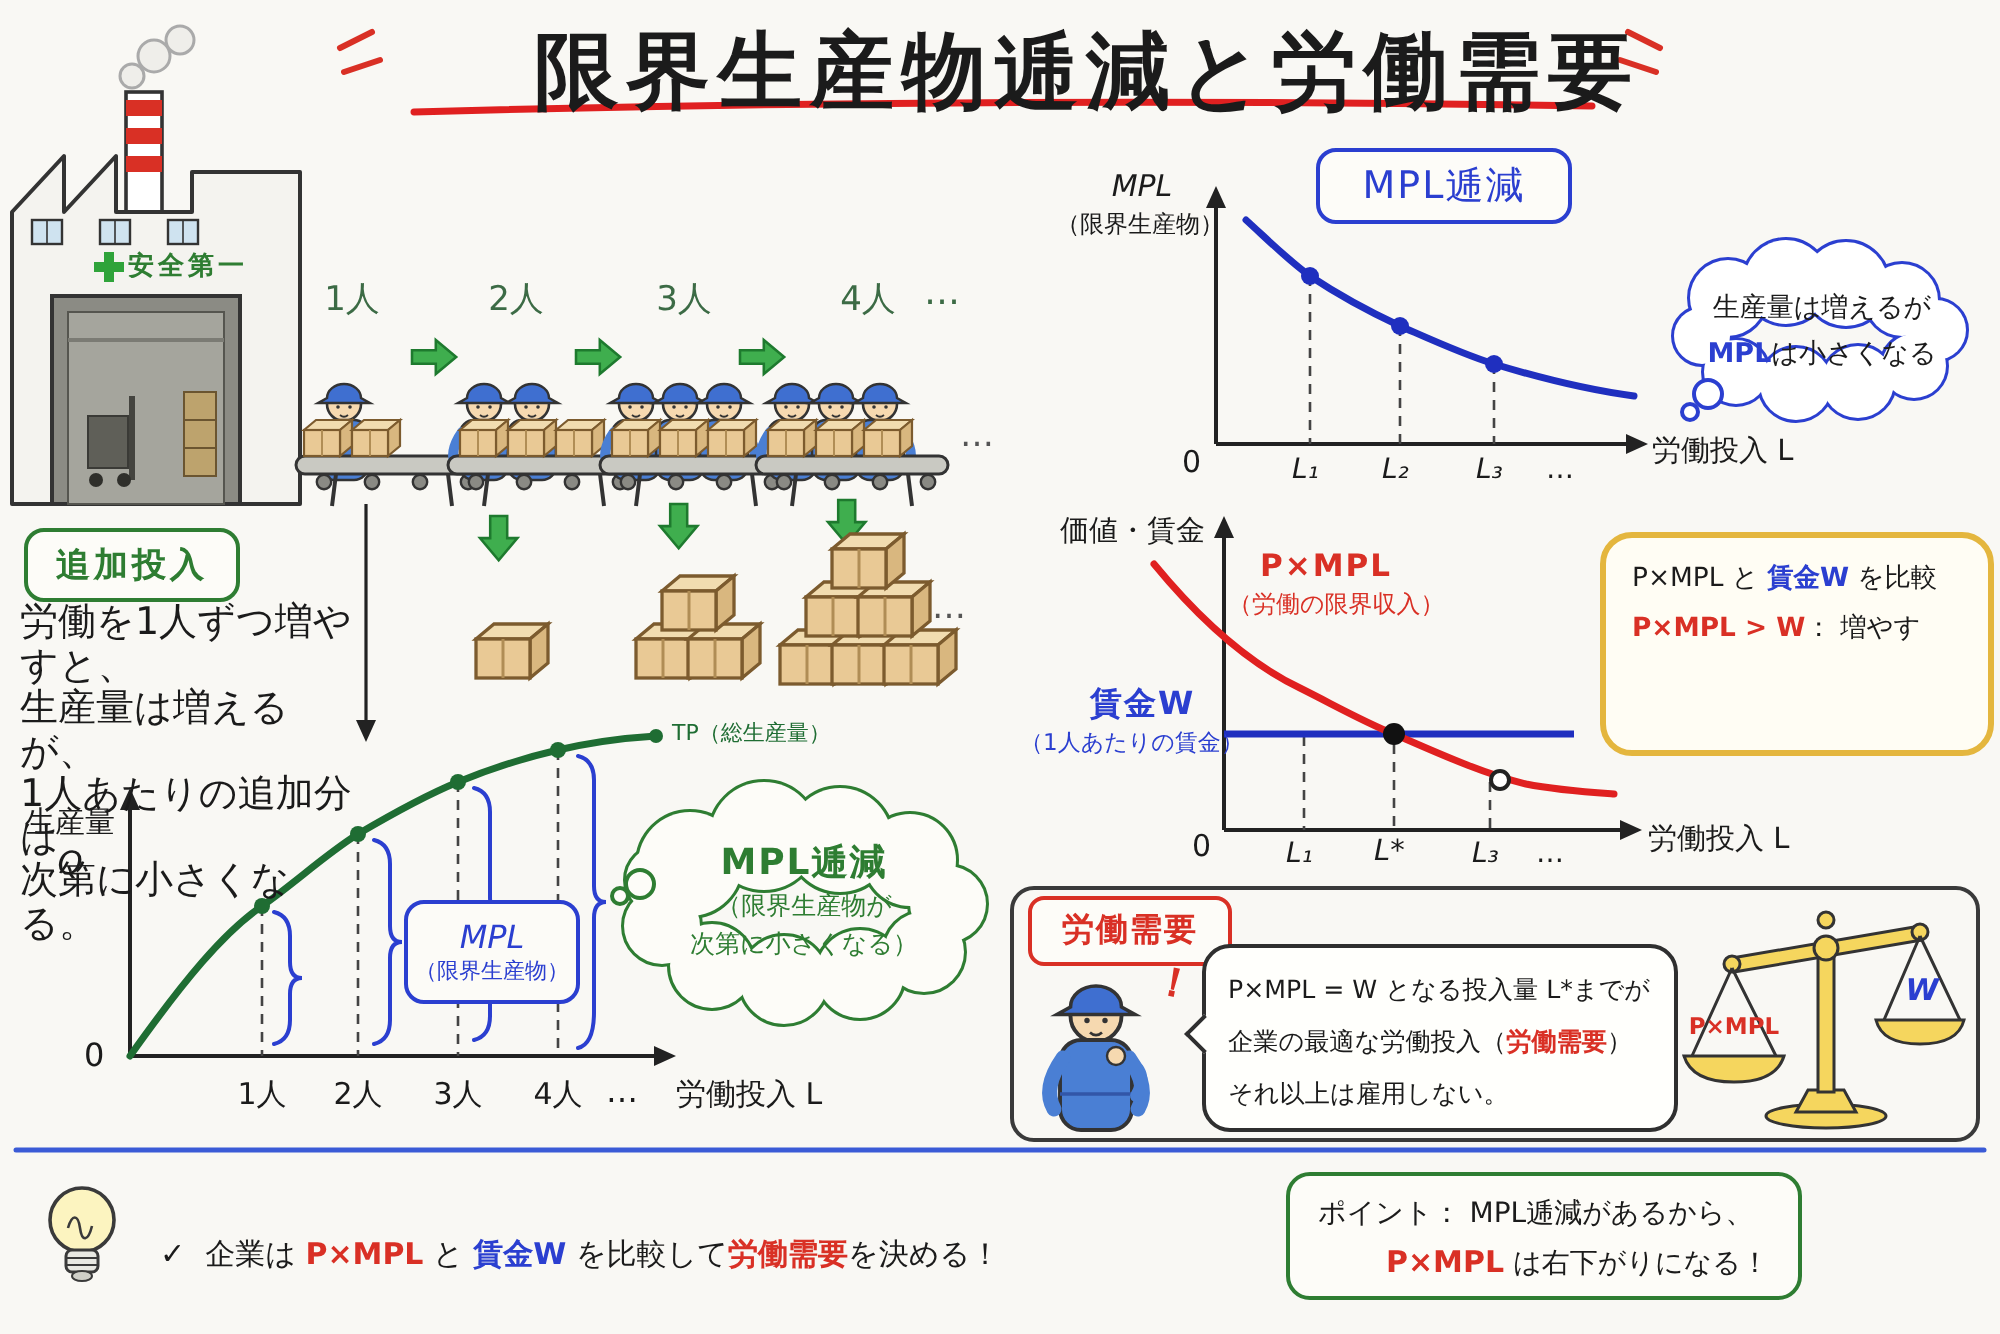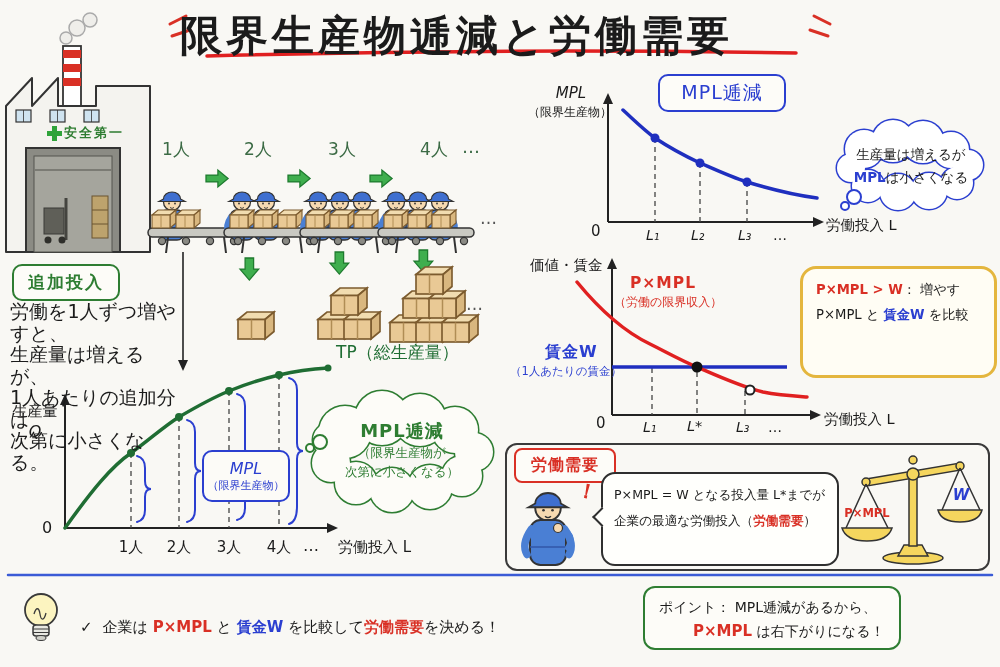--- a/index.html
+++ b/index.html
@@ -4,21 +4,21 @@
 <style>
   html,body{margin:0;padding:0;}
   body{font-family:"DejaVu Sans",sans-serif;}
   #canvas{position:relative;width:1000px;height:667px;background:#f9f8f4;overflow:hidden;}
   .abs{position:absolute;}
   svg{display:block;}
   .red{color:#d93025;}
   .blue{color:#2b3fd0;}
   .green{color:#2e7d32;}
   .dkgreen{color:#1f6d33;}
-  .title{font-size:42px;font-weight:700;letter-spacing:4px;color:#1b1b1b;text-align:left;}
+  .title{font-size:42px;font-weight:700;letter-spacing:4px;color:#1b1b1b;text-align:right;}
   .box{border-radius:10px;background:#fdfcf8;}
   .center{display:flex;align-items:center;justify-content:center;}
   .col{display:flex;flex-direction:column;align-items:center;justify-content:center;}
   .it{font-style:italic;}
   .b{font-weight:700;}
   .nowrap{white-space:nowrap;}
 </style>
 </head>
 <body>
 
@@ -319,21 +319,21 @@
 
   <div class="abs" style="left:8px;top:402px;width:54px;font-size:15px;text-align:center;color:#1b1b1b;">生産量</div>
   <div class="abs it" style="left:8px;top:422px;width:54px;font-size:16px;text-align:center;color:#1b1b1b;">Q</div>
   <div class="abs" style="left:42px;top:518px;font-size:16px;color:#1b1b1b;">0</div>
   <div class="abs" style="left:113px;top:538px;width:36px;font-size:15px;text-align:center;color:#1b1b1b;">1人</div>
   <div class="abs" style="left:161px;top:538px;width:36px;font-size:15px;text-align:center;color:#1b1b1b;">2人</div>
   <div class="abs" style="left:211px;top:538px;width:36px;font-size:15px;text-align:center;color:#1b1b1b;">3人</div>
   <div class="abs" style="left:261px;top:538px;width:36px;font-size:15px;text-align:center;color:#1b1b1b;">4人</div>
   <div class="abs" style="left:303px;top:536px;font-size:16px;color:#1b1b1b;">…</div>
   <div class="abs nowrap" style="left:338px;top:538px;font-size:15px;color:#1b1b1b;">労働投入 L</div>
-  <div class="abs nowrap dkgreen" style="left:336px;top:341px;font-size:17px;">TP（総生産量）</div>
+  <div class="abs nowrap dkgreen" style="left:336px;top:359px;font-size:11px;">TP（総生産量）</div>
 
   <div class="abs col" style="left:202px;top:450px;width:84px;height:48px;border:2.2px solid #2b3fd0;border-radius:10px;background:#fcfbf7;">
     <div class="blue" style="font-size:16px;font-style:italic;">MPL</div>
     <div class="blue nowrap" style="font-size:11px;">（限界生産物）</div>
   </div>
 
   <div class="abs col" style="left:322px;top:408px;width:160px;height:84px;">
     <div class="green b" style="font-size:18px;letter-spacing:1px;">MPL逓減</div>
     <div class="green nowrap" style="font-size:12.5px;line-height:19px;">（限界生産物が</div>
     <div class="green nowrap" style="font-size:12.5px;line-height:19px;">次第に小さくなる）</div>
@@ -362,33 +362,34 @@
   <div class="abs blue b nowrap" style="left:545px;top:342px;font-size:16px;letter-spacing:1px;">賃金W</div>
   <div class="abs blue nowrap" style="left:510px;top:364px;font-size:11.5px;">（1人あたりの賃金）</div>
   <div class="abs" style="left:596px;top:414px;font-size:15px;color:#1b1b1b;">0</div>
   <div class="abs it" style="left:643px;top:419px;font-size:14px;color:#1b1b1b;">L₁</div>
   <div class="abs it" style="left:687px;top:418px;font-size:14.5px;color:#1b1b1b;">L*</div>
   <div class="abs it" style="left:736px;top:419px;font-size:14px;color:#1b1b1b;">L₃</div>
   <div class="abs" style="left:768px;top:419px;font-size:14px;color:#1b1b1b;">…</div>
   <div class="abs nowrap" style="left:824px;top:410px;font-size:14.5px;color:#1b1b1b;">労働投入 L</div>
 
   <div class="abs" style="left:800px;top:266px;width:197px;height:112px;border:3px solid #e4b63e;border-radius:16px;background:#fffdf4;padding:8px 0 0 13px;box-sizing:border-box;">
+    <div class="nowrap" style="font-size:13.2px;line-height:25px;color:#1b1b1b;"><span>P×MPL</span><span> と </span><span class="blue b">賃金W</span><span> を比較</span></div>
     <div class="nowrap" style="font-size:13.2px;line-height:25px;color:#1b1b1b;"><span class="red b">P×MPL &gt; W</span><span>： 増やす</span></div>
-    <div class="nowrap" style="font-size:13.2px;line-height:25px;color:#1b1b1b;"><span>P×MPL</span><span> と </span><span class="blue b">賃金W</span><span> を比較</span></div>
   </div>
 
   <div class="abs" style="left:505px;top:443px;width:485px;height:128px;border:2.5px solid #3a3a3a;border-radius:12px;background:transparent;box-sizing:border-box;"></div>
   <div class="abs center" style="left:514px;top:448px;width:98px;height:31px;border:2.2px solid #d93025;border-radius:8px;background:#fdfcf8;">
     <span class="red b" style="font-size:16px;letter-spacing:1px;">労働需要</span>
   </div>
   <div class="abs red b" style="left:577px;top:478px;font-size:20px;transform:rotate(12deg);">！</div>
 
   <div class="abs speech" style="left:601px;top:472px;width:238px;height:94px;border:2.2px solid #2f2f2f;border-radius:14px;background:#fffffc;padding:8px 0 0 11px;box-sizing:border-box;">
     <div class="nowrap" style="font-size:12.6px;line-height:26px;color:#1b1b1b;">P×MPL = W となる投入量 L*までが</div>
     <div class="nowrap" style="font-size:12.6px;line-height:26px;color:#1b1b1b;"><span>企業の最適な労働投入（</span><span class="red b">労働需要</span><span>）</span></div>
+    <div class="nowrap" style="font-size:12.6px;line-height:26px;color:#1b1b1b;">それ以上は雇用しない。</div>
   </div>
 
   <div class="abs center" style="left:840px;top:505px;width:54px;height:16px;">
     <span class="red b" style="font-size:11.5px;">P×MPL</span>
   </div>
   <div class="abs center" style="left:943px;top:486px;width:36px;height:18px;">
     <span class="blue b it" style="font-size:15px;">W</span>
   </div>
 
   <div class="abs" style="left:643px;top:586px;width:258px;height:64px;border:2.2px solid #2e7d32;border-radius:12px;background:#fdfcf8;padding:7px 0 0 14px;box-sizing:border-box;">

